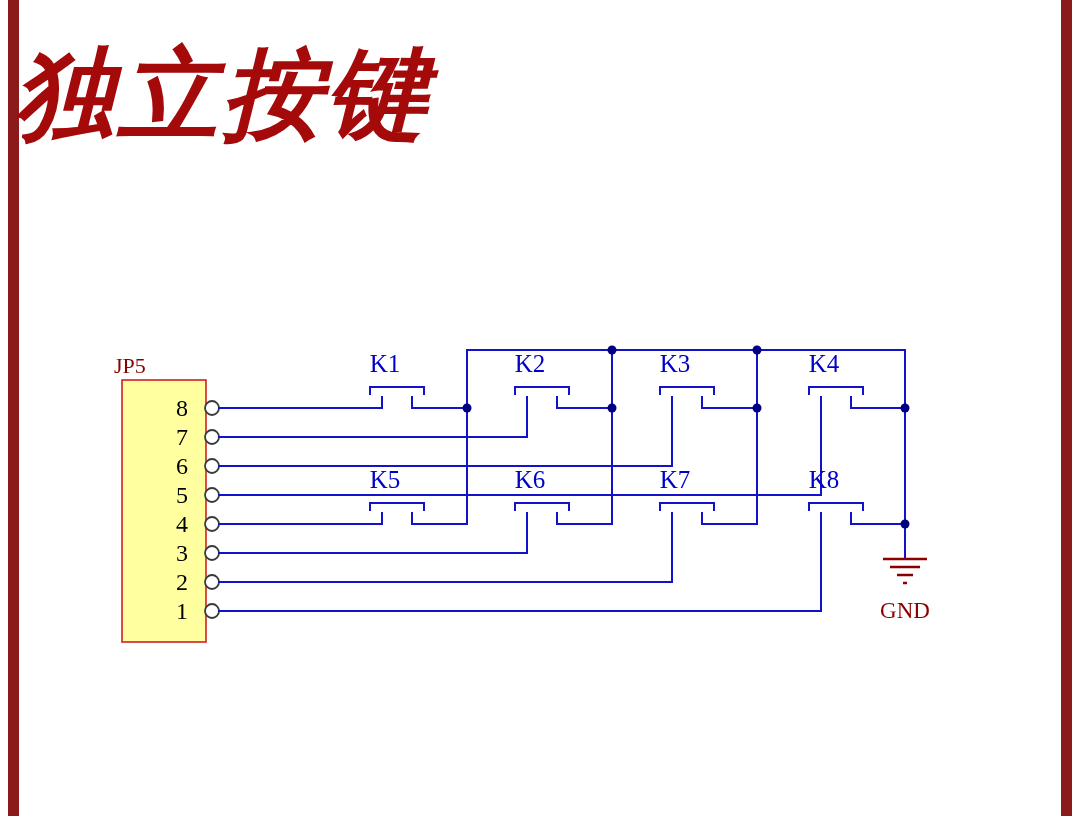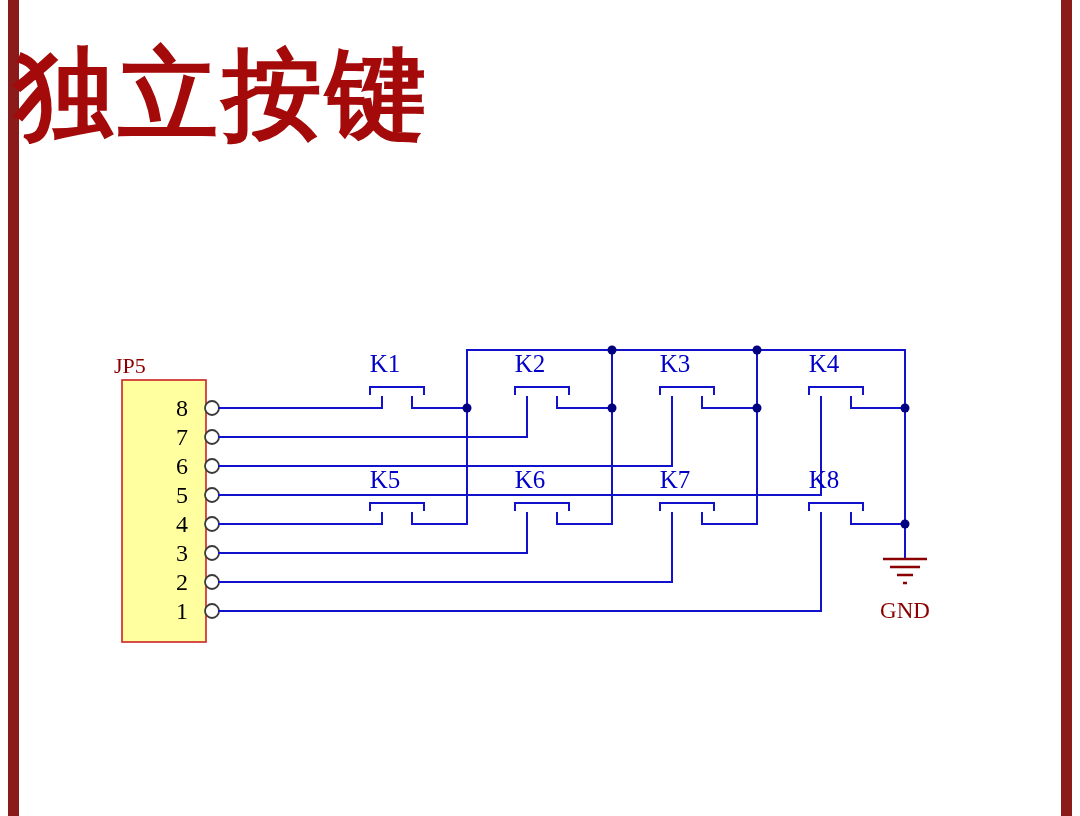--- a/index.html
+++ b/index.html
@@ -25,20 +25,21 @@
     position: absolute;
     left: 14px;
     top: 40px;
     font-size: 100px;
     font-weight: 900;
     color: #A40A0A;
     letter-spacing: 4px;
     font-family: "DejaVu Sans", "Liberation Sans", sans-serif;
     line-height: 1.1;
     white-space: nowrap;
+    font-style: italic;
   }
   svg.schematic {
     position: absolute;
     left: 0;
     top: 0;
   }
   .ser { font-family: "Liberation Serif", "DejaVu Serif", serif; }
 </style>
 </head>
 <body>

